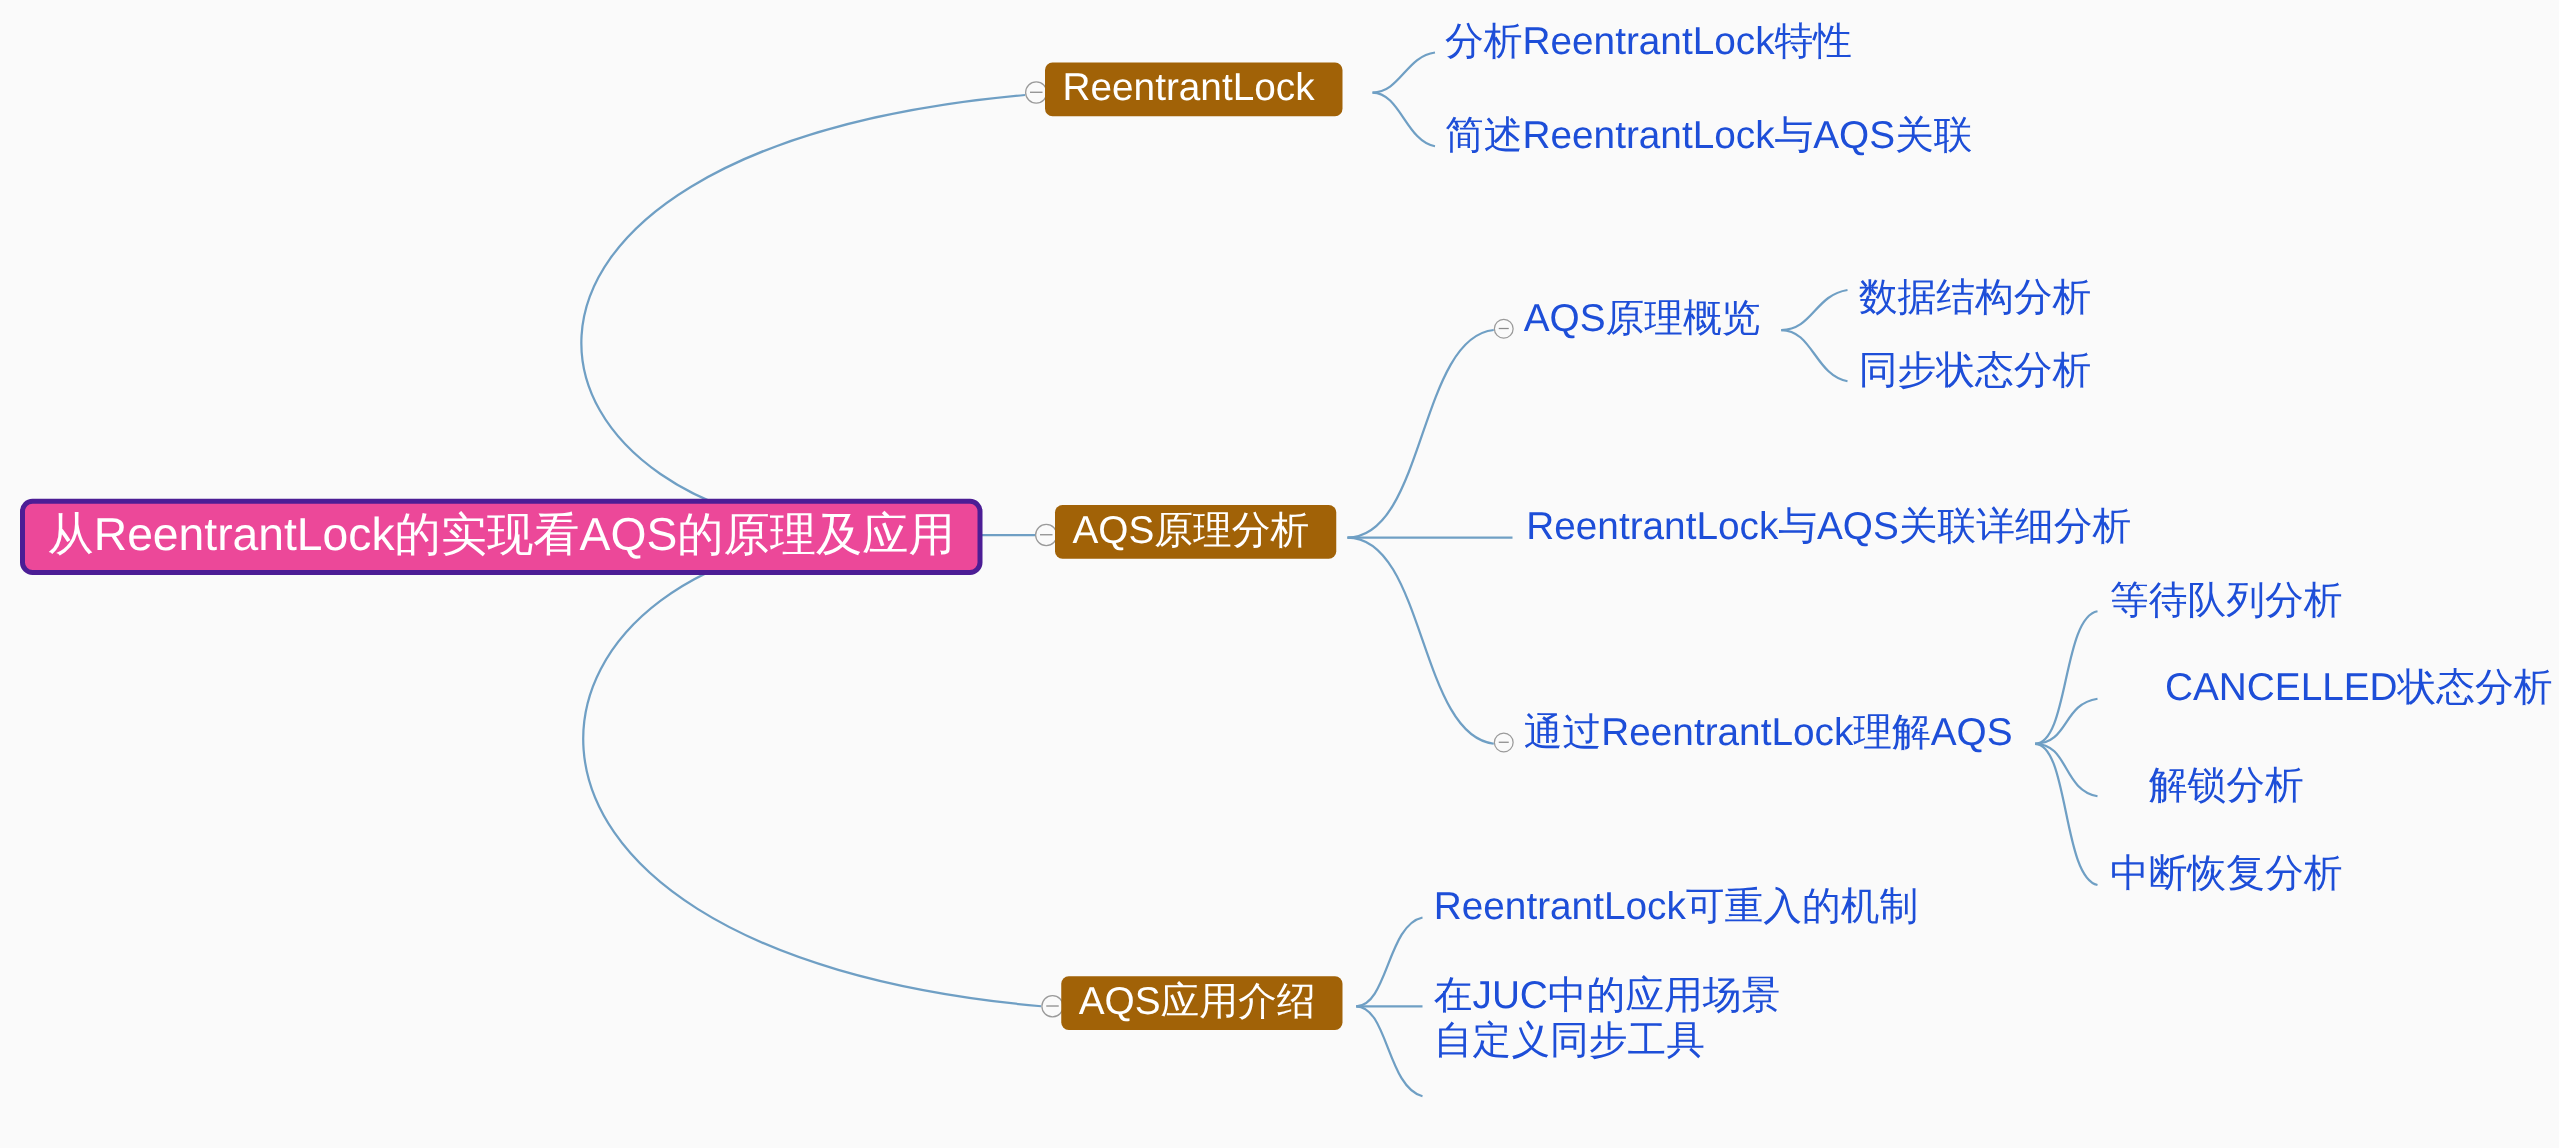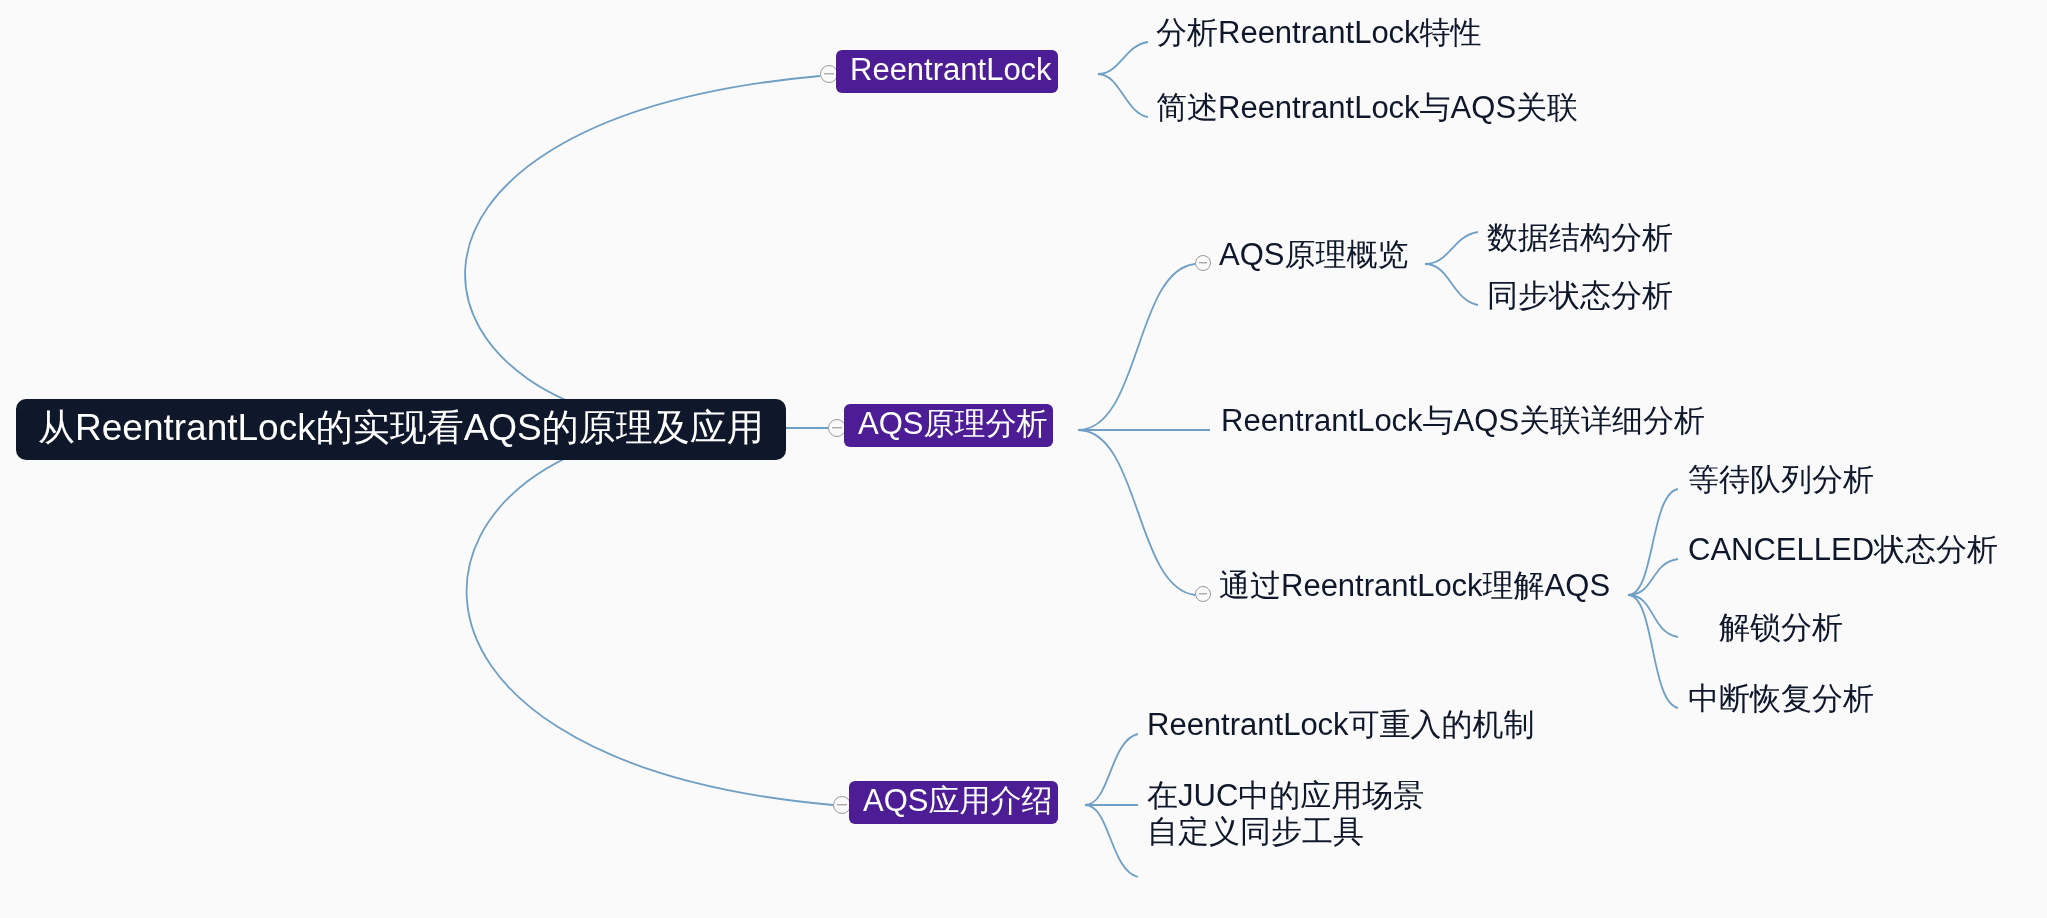--- a/index.html
+++ b/index.html
@@ -27,41 +27,41 @@
   }
   .node {
     position: absolute;
     white-space: nowrap;
     box-sizing: border-box;
     display: flex;
     align-items: center;
   }
   
   .node-root {
-    background: #0f172a;
-    border: 4px solid #0f172a;
+    background: #ec4899;
+    border: 4px solid #4c1d95;
     border-radius: 10px;
     color: #ffffff;
     font-size: 37px;
     padding: 6px 18px 10px 18px;
     line-height: 1.0;
     letter-spacing: 0px;
   }
   
   .node-branch {
-    background: #4c1d95;
+    background: #a16207;
     border-radius: 6px;
     color: #ffffff;
     font-size: 31px;
-    padding: 4px 6px 8px 14px;
+    padding: 4px 22px 8px 14px;
     line-height: 1.0;
   }
   
   .node-text {
-    color: #0f172a;
+    color: #1d4ed8;
     font-size: 31px;
     line-height: 1.0;
     background: transparent;
   }
   
   .toggle {
     position: absolute;
     width: 18px;
     height: 18px;
     border-radius: 50%;
@@ -150,21 +150,21 @@
     <span>ReentrantLock与AQS关联详细分析</span>
   </div>
 
   <div class="toggle" style="left:1195px; top:586px; width:16px; height:16px;"></div>
   <div class="node node-text" style="left:1219px; top:570px;">
     <span>通过ReentrantLock理解AQS</span>
   </div>
   <div class="node node-text" style="left:1688px; top:464px;">
     <span>等待队列分析</span>
   </div>
-  <div class="node node-text" style="left:1688px; top:534px;">
+  <div class="node node-text" style="left:1732px; top:534px;">
     <span>CANCELLED状态分析</span>
   </div>
   <div class="node node-text" style="left:1688px; top:612px;margin-left:31px;">
     <span>解锁分析</span>
   </div>
   <div class="node node-text" style="left:1688px; top:683px;">
     <span>中断恢复分析</span>
   </div>
 
   <div class="toggle" style="left:833px; top:796px;"></div>

